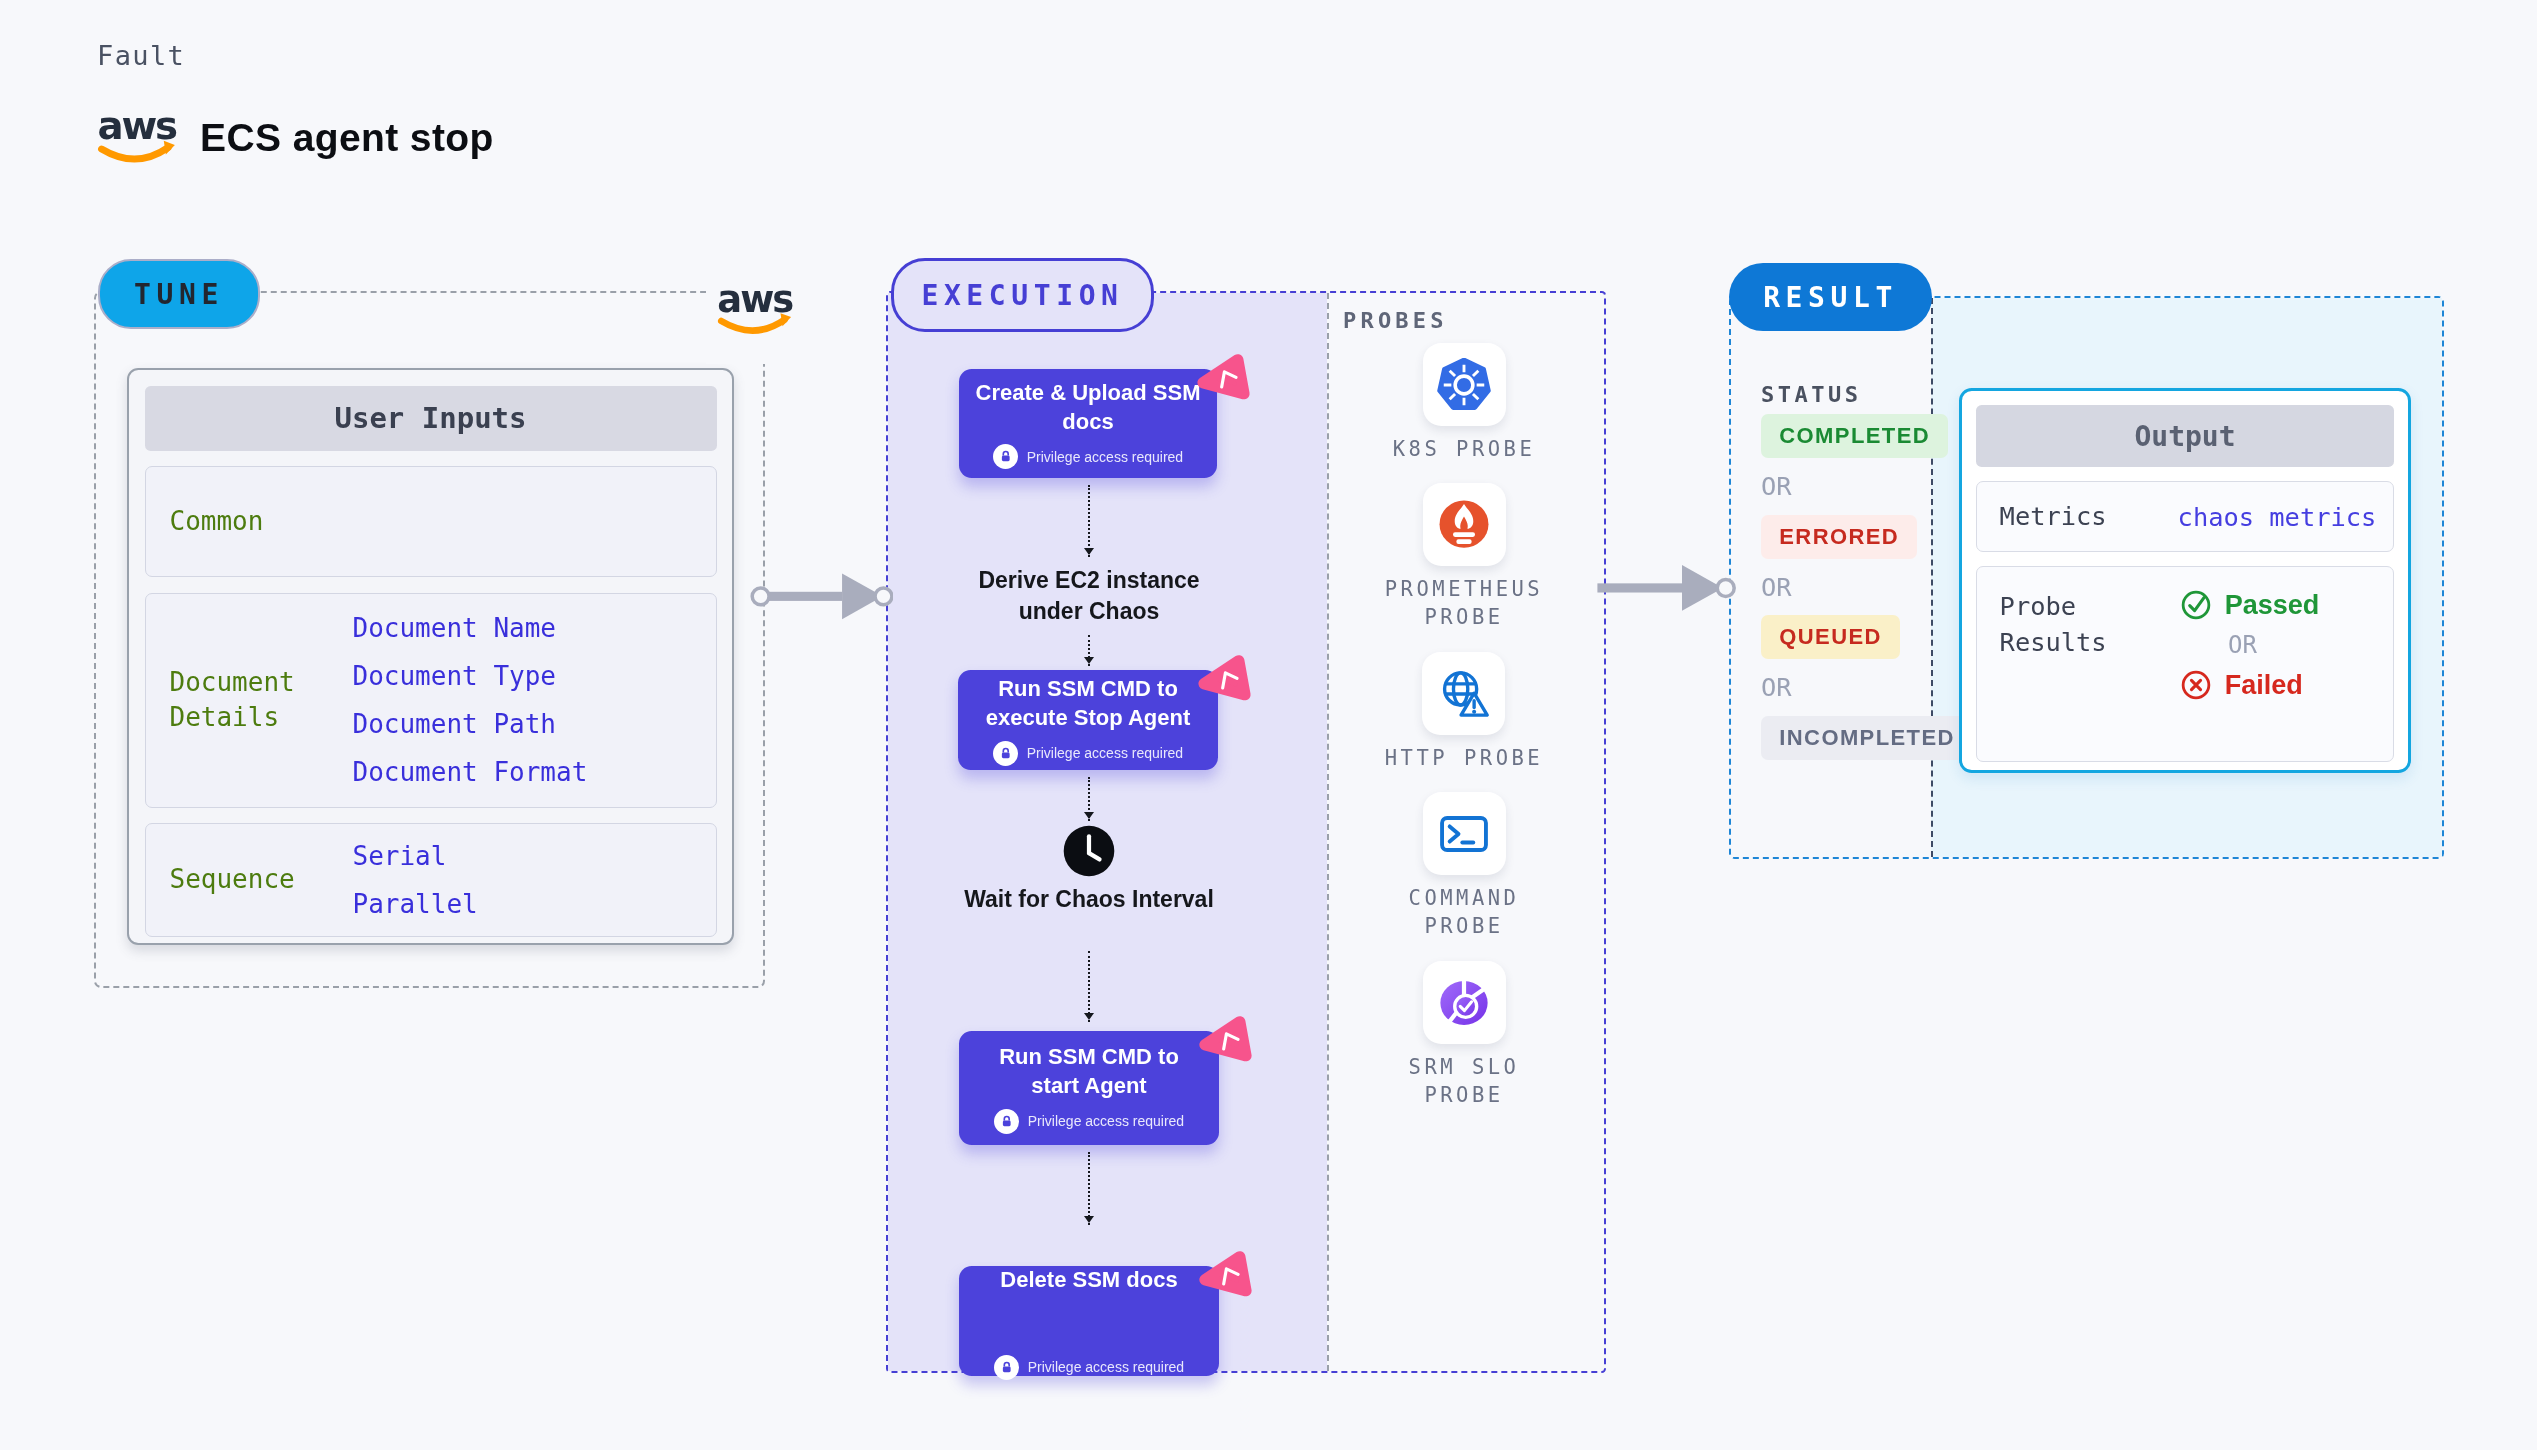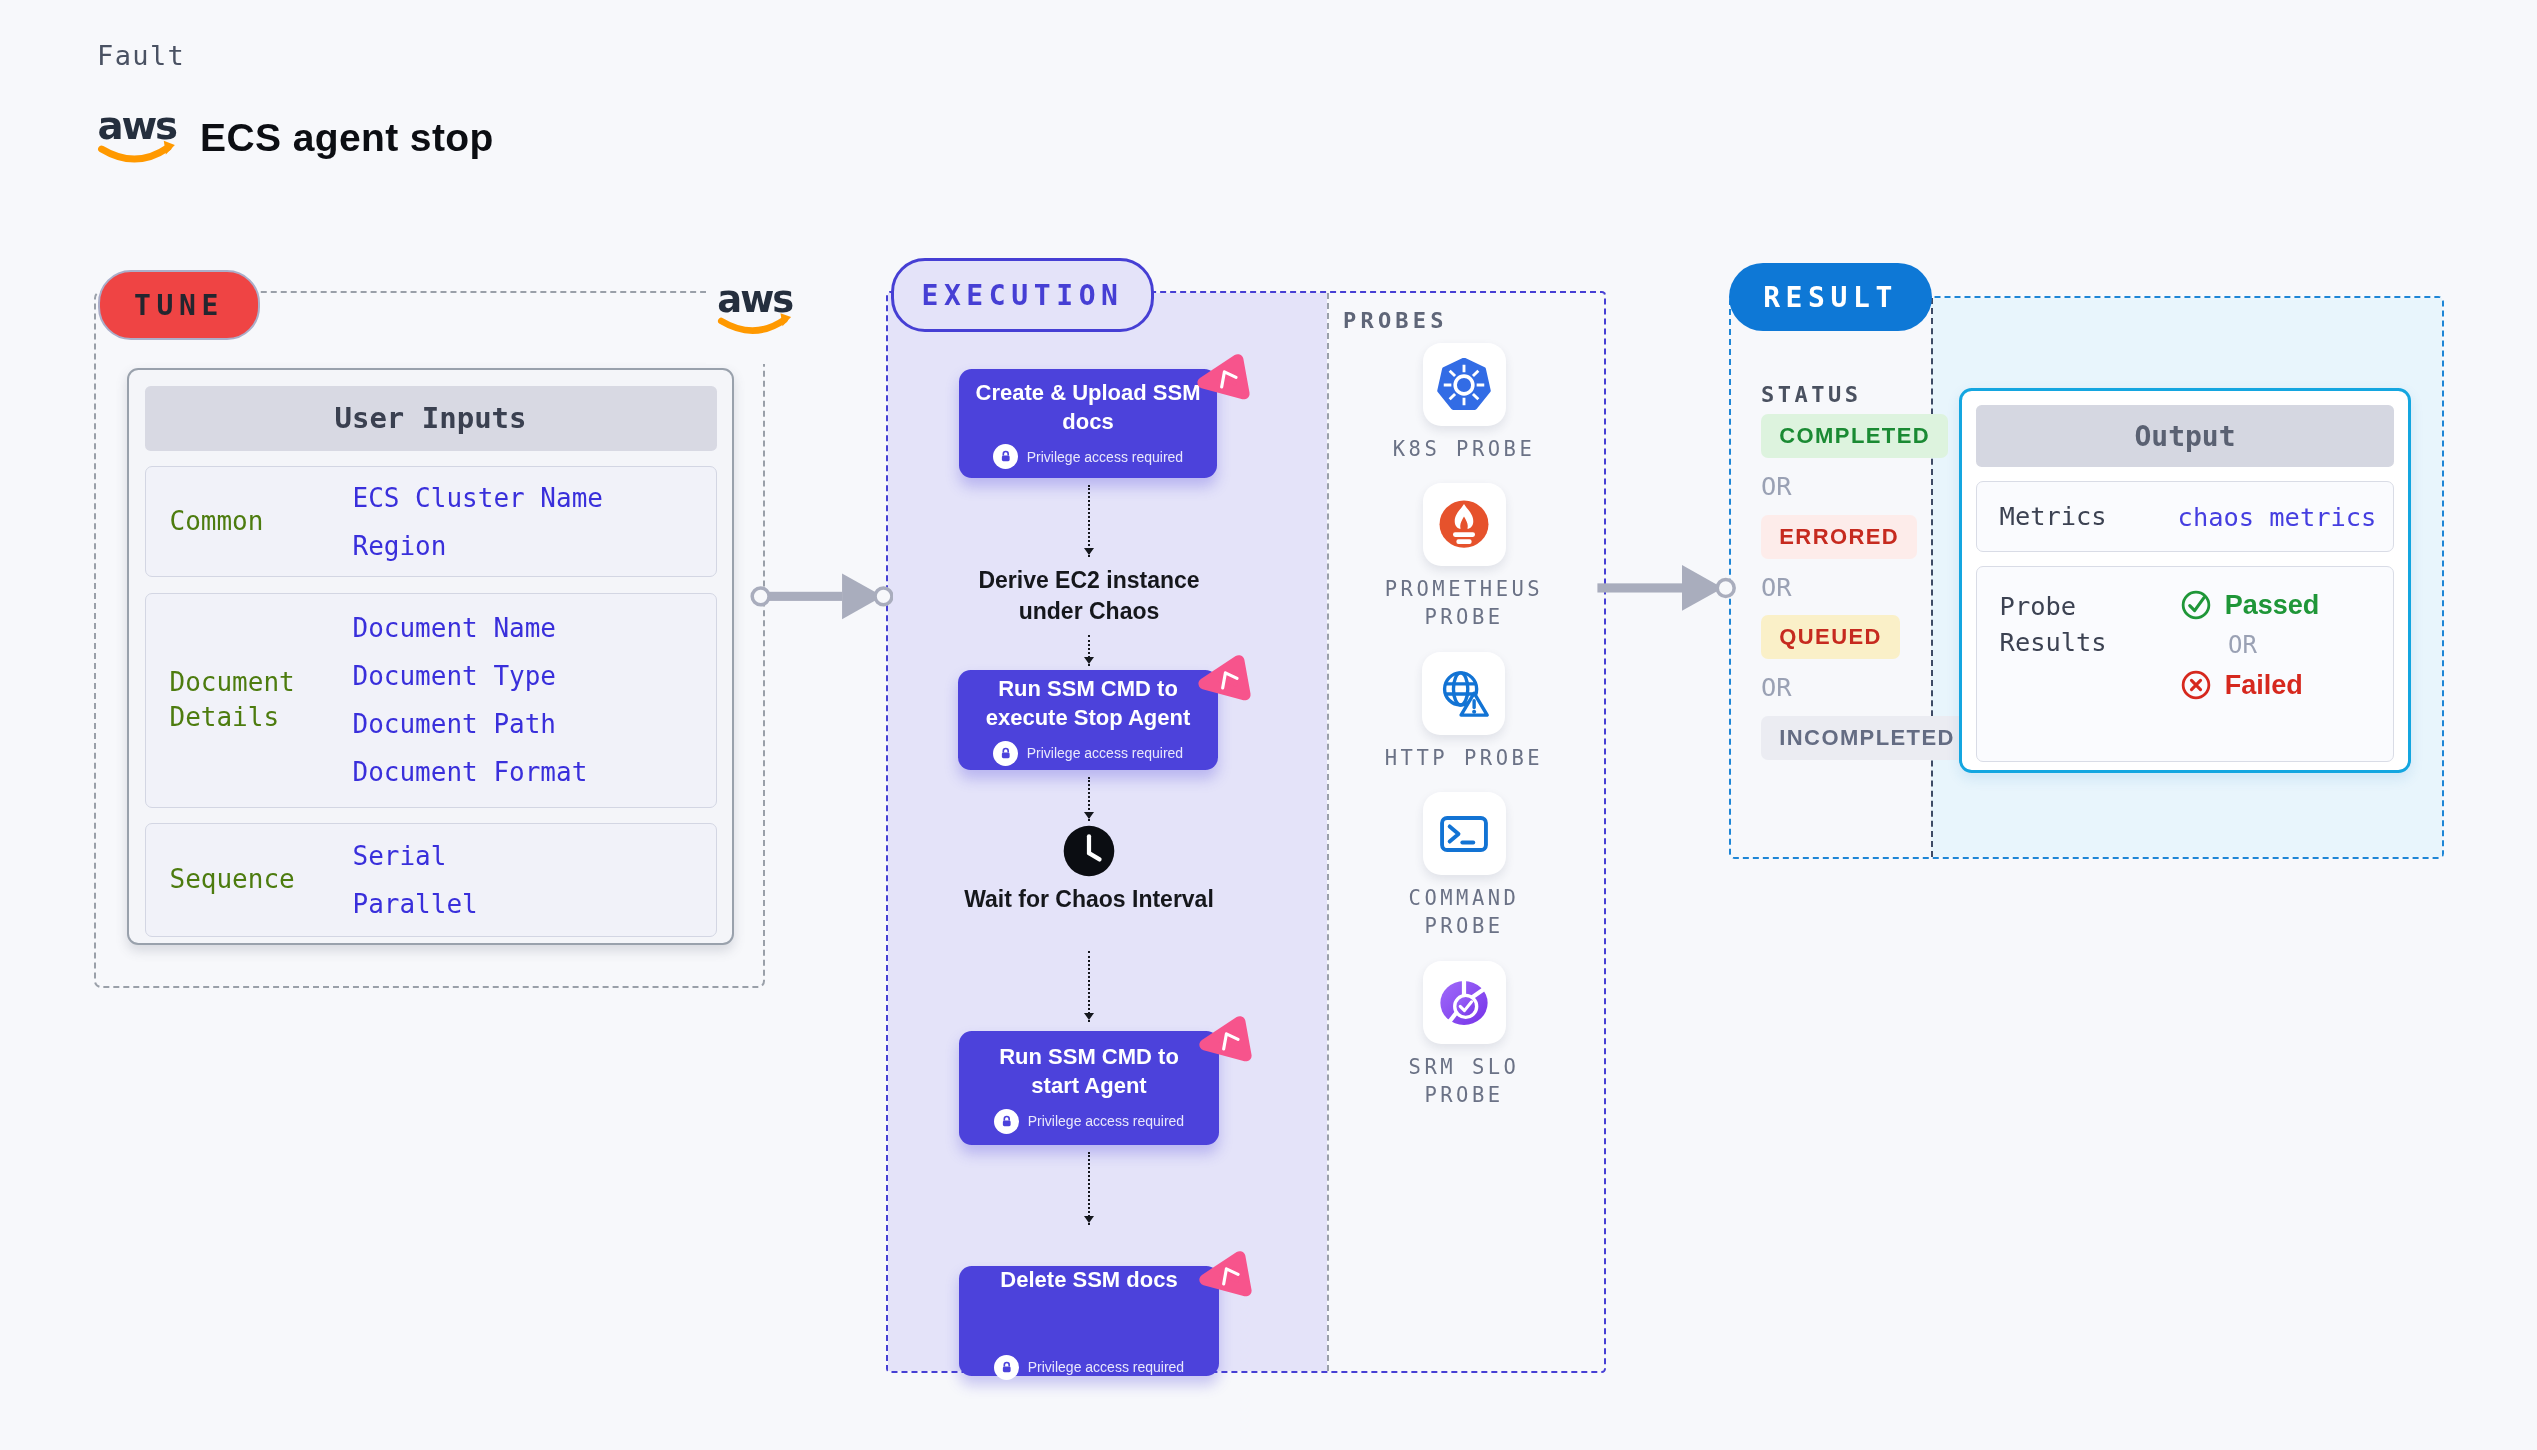--- a/index.html
+++ b/index.html
@@ -20,22 +20,22 @@
   .exec-fill{position:absolute;left:0;top:0;bottom:0;width:439px;background:#e4e3f9;}
   .exec-divider{position:absolute;left:439px;top:0;bottom:0;width:0;border-left:2.1px dashed #9aa0a9;}
   .result-box{position:absolute;left:1729px;top:296px;width:711px;height:559px;
               border:2.8px dashed #1e86d6;border-radius:5.6px;}
   .result-fill{position:absolute;left:200px;top:0;bottom:0;right:0;background:#e8f5fc;}
   .result-divider{position:absolute;left:200px;top:0;bottom:0;width:0;border-left:2.1px dashed #3e4b66;}
 
   
   .pill{position:absolute;display:flex;align-items:center;justify-content:center;
         font-family:"DejaVu Sans Mono",monospace;font-weight:bold;z-index:5;}
-  .tune-pill{left:98px;top:259px;width:158px;height:66px;border-radius:33px;background:#ef4444;
-             border:2.8px solid #abaec9;color:#23262f;font-size:28px;letter-spacing:5.6px;margin-top:11px;}
+  .tune-pill{left:98px;top:259px;width:158px;height:66px;border-radius:33px;background:#0ea5e9;
+             border:2.8px solid #abaec9;color:#23262f;font-size:28px;letter-spacing:5.6px;}
   .exec-pill{left:891px;top:258px;width:257px;height:68px;border-radius:34px;background:#e4e3f9;
              border:3.5px solid #463fd4;color:#463fd4;font-size:28px;letter-spacing:5.6px;}
   .result-pill{left:1729px;top:263px;width:203px;height:68px;border-radius:34px;background:#0e78d6;
              color:#ffffff;font-size:28px;letter-spacing:5.6px;}
 
   
   .aws-patch{position:absolute;left:706px;top:257px;width:99px;height:107px;background:#f7f8fb;
              display:flex;align-items:center;justify-content:center;z-index:4;}
   .ui-card{position:absolute;left:127px;top:368px;width:607px;height:577px;background:#f4f5f9;
            border:2.8px solid #99a1ac;border-radius:11.3px;box-sizing:border-box;padding:15.5px;
@@ -129,24 +129,20 @@
       <path d="M8 64 Q 58 94 104 62" stroke="#ff9900" stroke-width="10" fill="none" stroke-linecap="round"></path>
       <path d="M98 52 L114 58 L101 72 Z" fill="#ff9900"></path>
     </svg>
   </div>
 
   <div class="ui-card">
     <div class="ui-head">User Inputs</div>
 
     <div class="ui-row" style="height:111px;">
       <div class="ui-row-label">Common</div>
-      <div class="ui-vals">
-        <div class="ui-val">ECS Cluster Name</div>
-        <div class="ui-val">Region</div>
-      </div>
     </div>
 
     <div class="ui-row" style="height:215px;">
       <div class="ui-row-label">Document Details</div>
       <div class="ui-vals">
         <div class="ui-val">Document Name</div>
         <div class="ui-val">Document Type</div>
         <div class="ui-val">Document Path</div>
         <div class="ui-val">Document Format</div>
       </div>

